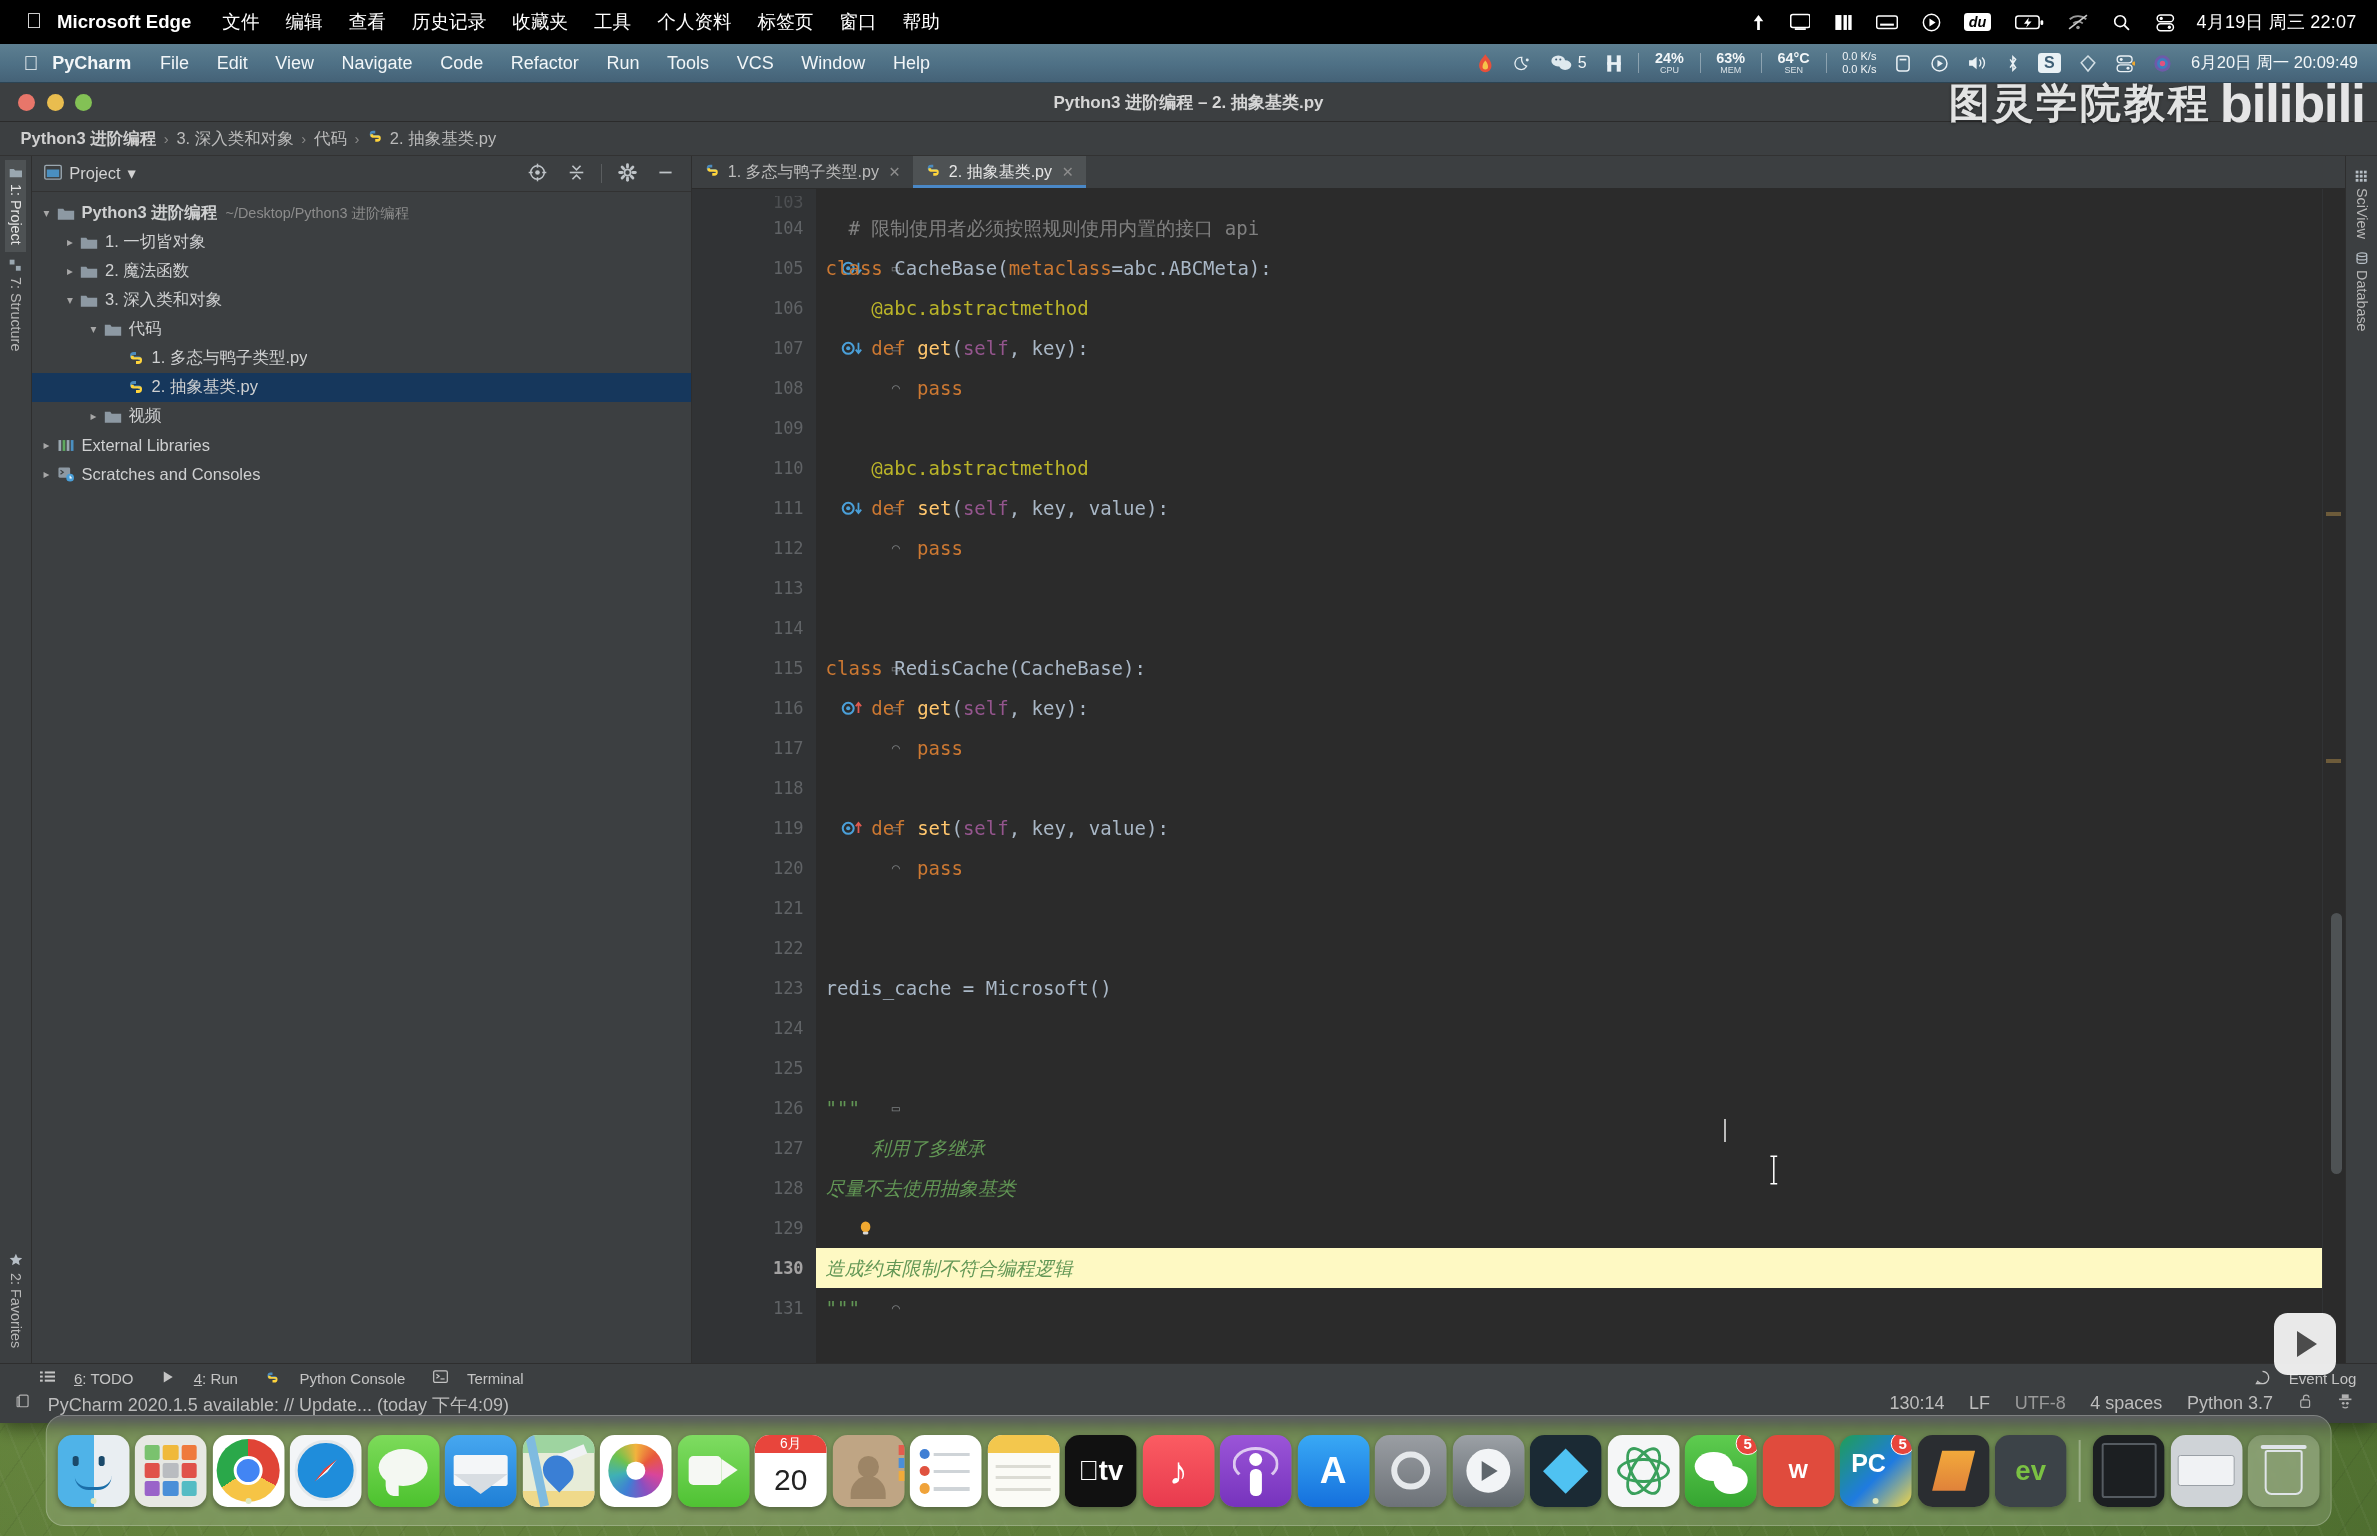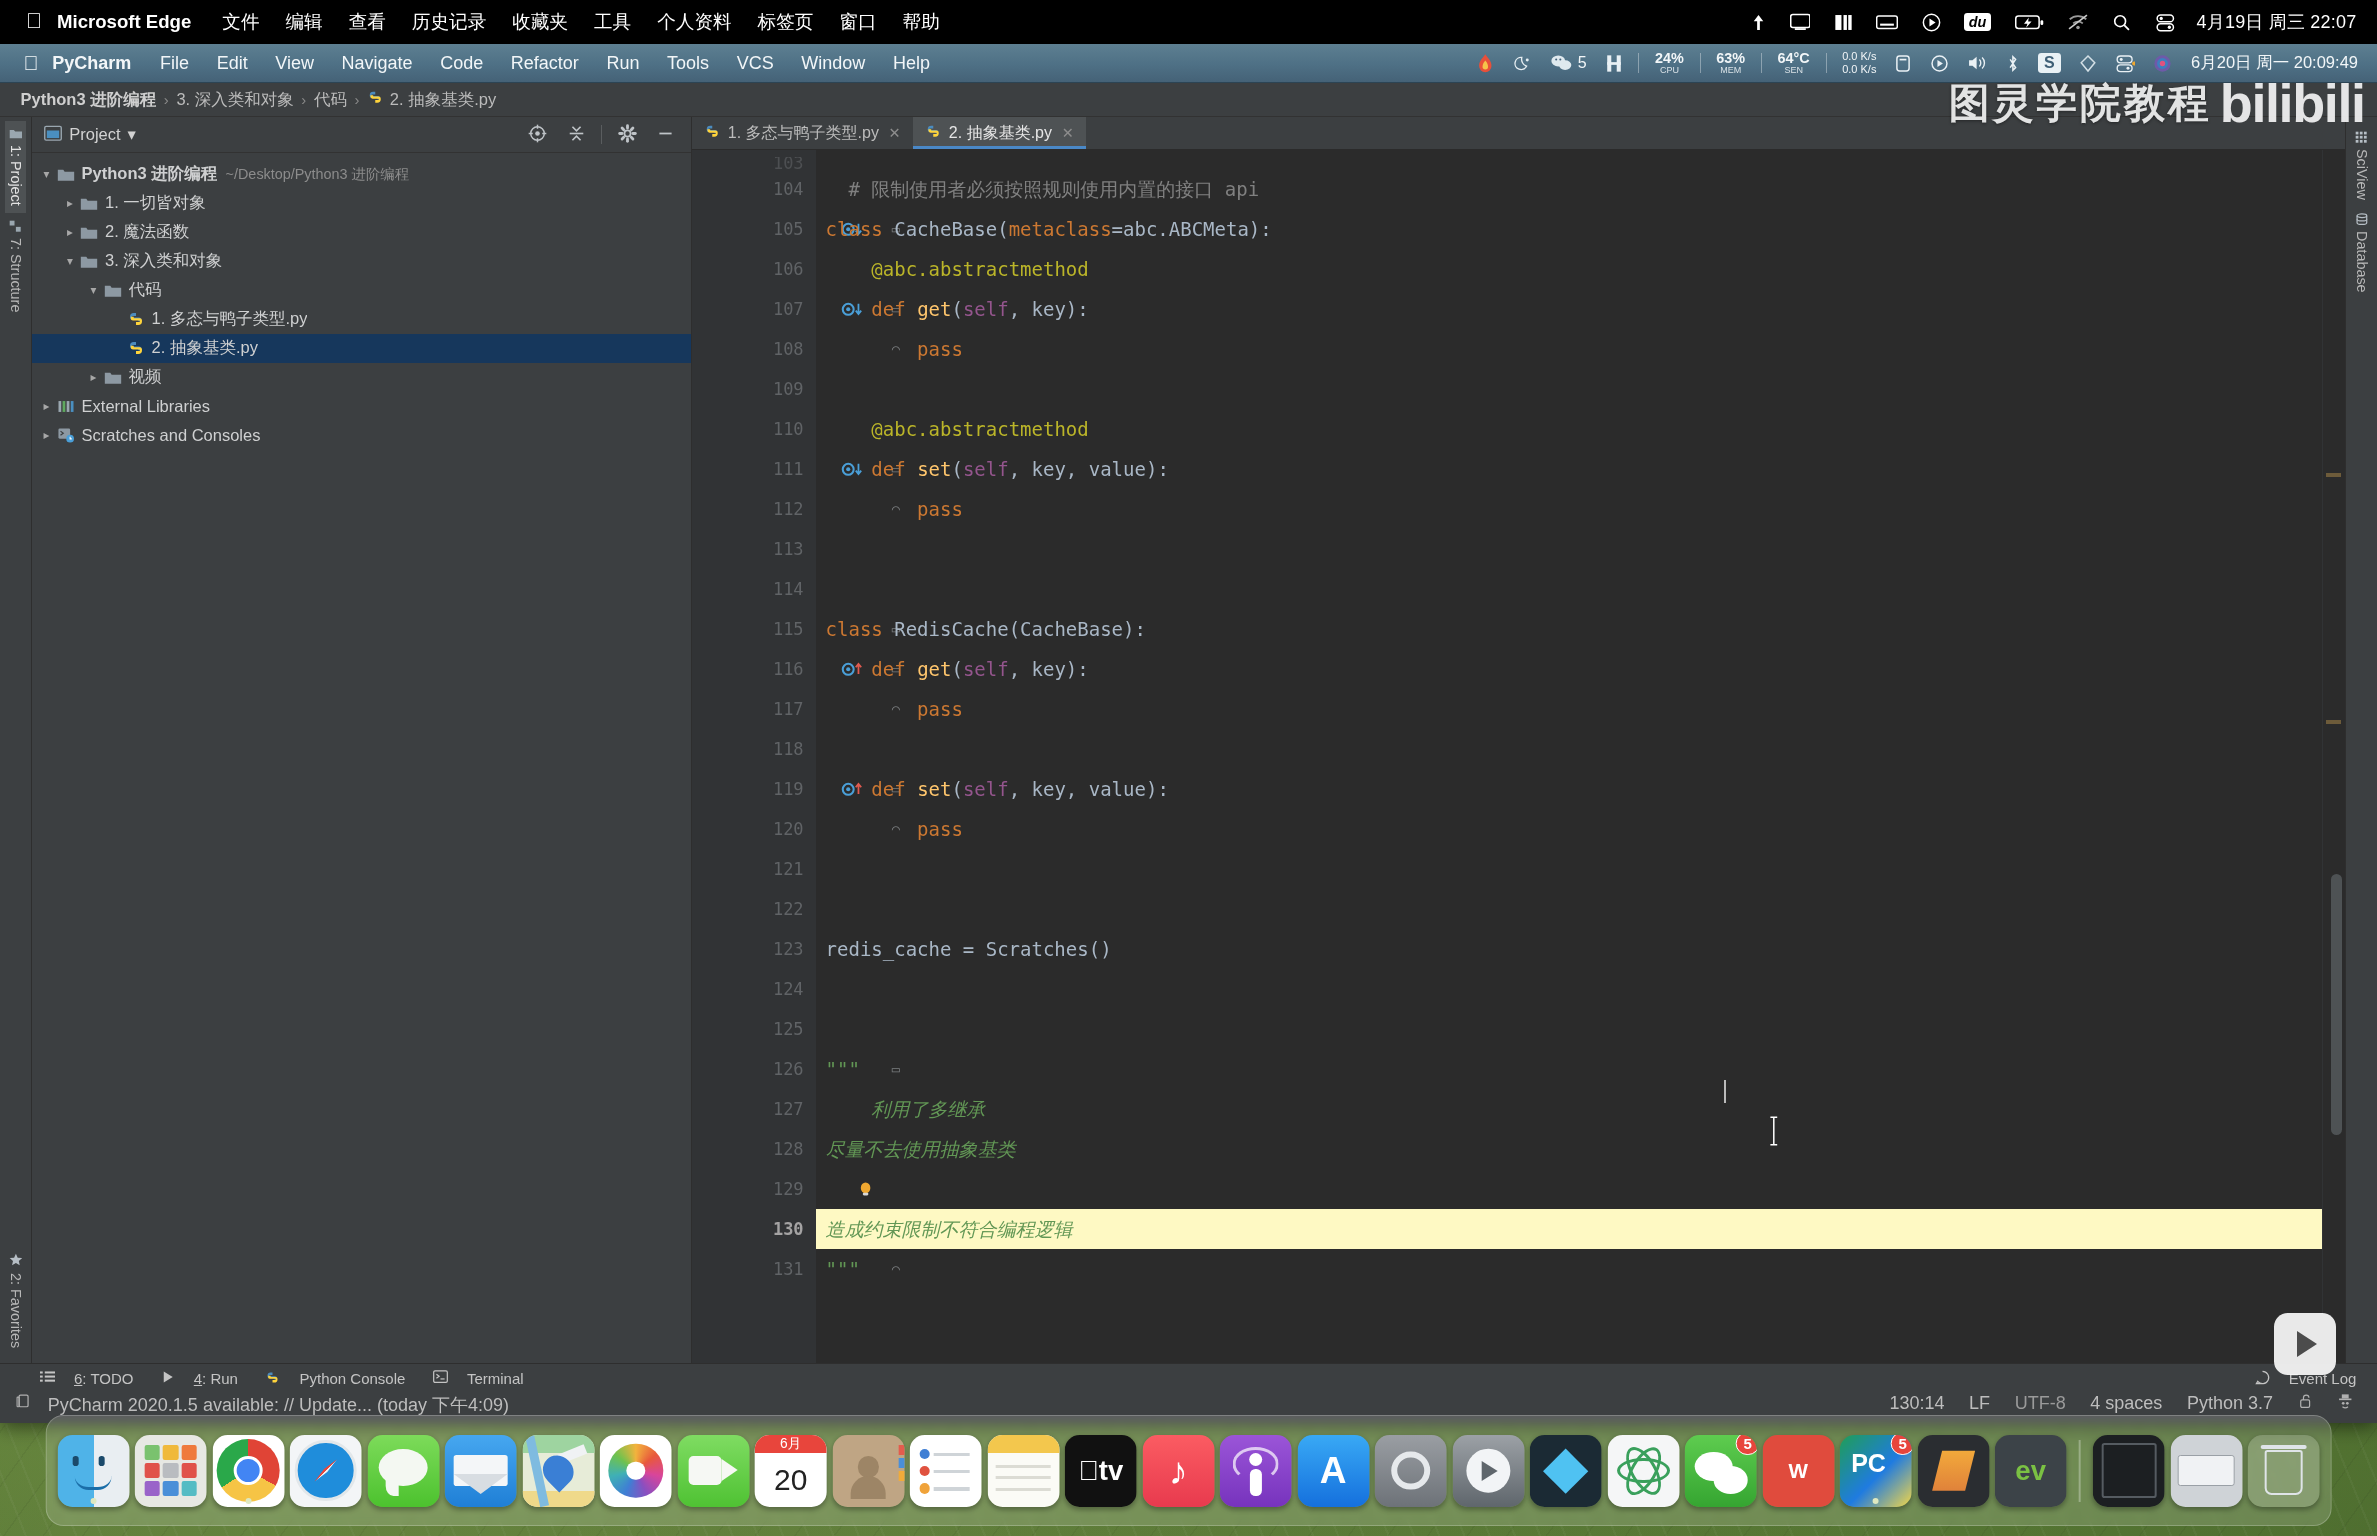--- a/index.html
+++ b/index.html
@@ -487,20 +487,28 @@
     <span class="sitem">
       <svg width="19" height="19" viewBox="0 0 28 28">
           <circle cx="14" cy="14" r="12" fill="#6e5aa8"></circle>
           <circle cx="14" cy="14" r="8" fill="#3d7fbf"></circle>
           <circle cx="14" cy="14" r="4" fill="#e0527f"></circle>
         </svg>
     </span>
     <span class="clock2">6月20日 周一  20:09:49</span>
   </div>
 
+  <div class="titlebar">
+    <div class="traffic">
+      <span class="dot r"></span>
+      <span class="dot y"></span>
+      <span class="dot g"></span>
+    </div>
+    <div class="title-text">Python3 进阶编程 – 2. 抽象基类.py</div>
+  </div>
 
   <div class="breadcrumbbar">
     <span class="crumb first">Python3 进阶编程</span>
     <span class="crumb-sep">›</span>
     <span class="crumb">3. 深入类和对象</span>
     <span class="crumb-sep">›</span>
     <span class="crumb">代码</span>
     <span class="crumb-sep">›</span>
     <span class="crumb crumb-file">
       <span>
@@ -817,21 +825,21 @@
             <div class="cl"><span></span></div>
             <div class="cl"><span></span></div>
             <div class="cl"><span></span><span class="k">class </span><span class="cls">RedisCache</span><span class="pl">(CacheBase):</span></div>
             <div class="cl"><span>    </span><span class="k">def </span><span class="fn">get</span><span class="pl">(</span><span class="self">self</span><span class="pl">, key):</span></div>
             <div class="cl"><span>        </span><span class="k">pass</span></div>
             <div class="cl"><span></span></div>
             <div class="cl"><span>    </span><span class="k">def </span><span class="fn">set</span><span class="pl">(</span><span class="self">self</span><span class="pl">, key, value):</span></div>
             <div class="cl"><span>        </span><span class="k">pass</span></div>
             <div class="cl"><span></span></div>
             <div class="cl"><span></span></div>
-            <div class="cl"><span></span><span class="pl">redis_cache = Scratches()</span></div>
+            <div class="cl"><span></span><span class="pl">redis_cache = Microsoft()</span></div>
             <div class="cl"><span></span></div>
             <div class="cl"><span></span></div>
             <div class="cl"><span></span><span class="str">"""</span></div>
             <div class="cl"><span></span><span class="str">    利用了多继承</span></div>
             <div class="cl"><span></span><span class="str">尽量不去使用抽象基类</span></div>
             <div class="cl"><span></span></div>
             <div class="cl cur-line"><span></span><span class="str">造成约束限制不符合编程逻辑</span></div>
             <div class="cl"><span></span><span class="str">"""</span></div>
           </div>
         <div class="marker-col">

